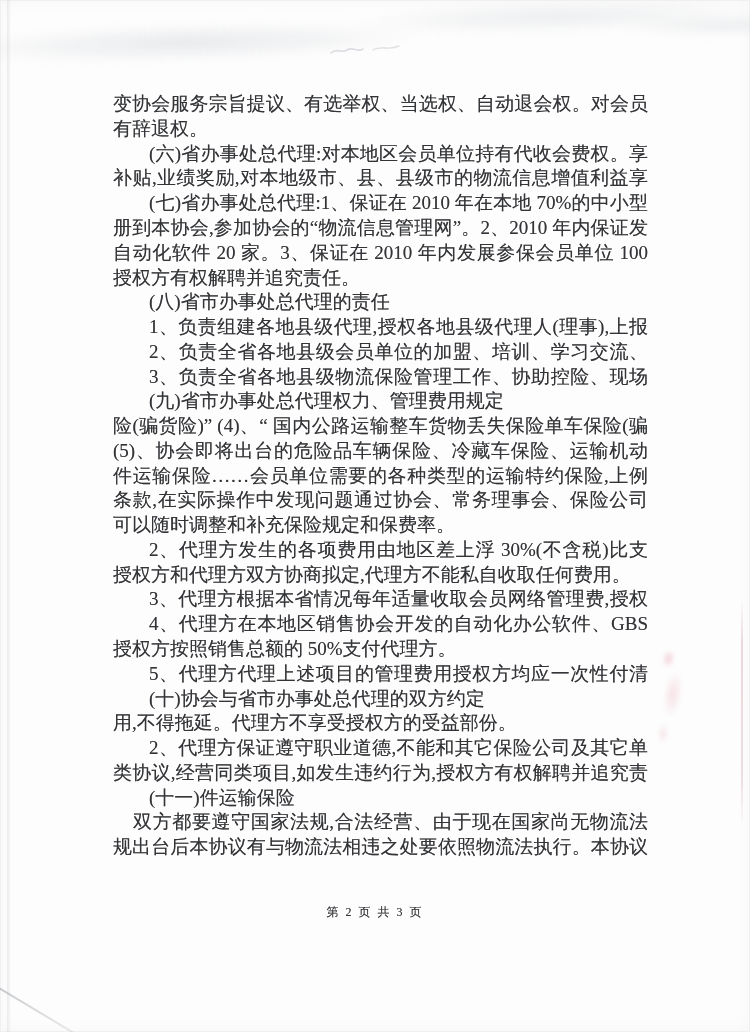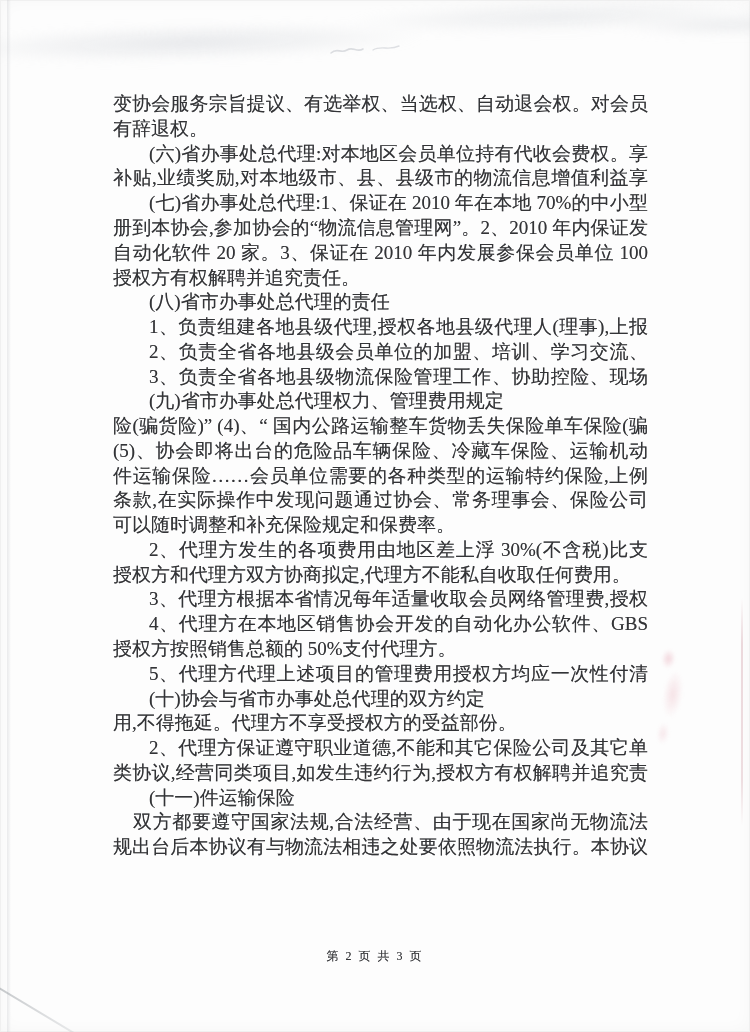--- a/index.html
+++ b/index.html
@@ -52,21 +52,21 @@
     text-shadow:0 0 0.5px rgba(60,60,64,0.55);
   }
   .line{
     text-align:justify;
     max-height:24.8px;overflow:hidden;
   }
   .line.full{text-align-last:justify;}
   .line.ind2{text-indent:36px;}
   .line.ind1{text-indent:20px;}
   .footer{
-    position:absolute;left:0;top:948px;width:750px;
+    position:absolute;left:0;top:904px;width:750px;
     text-align:center;
     font-size:12px;letter-spacing:2px;
     color:var(--ink,#3b3b3e);
     text-shadow:0 0 0.4px rgba(60,60,64,0.5);
   }
 </style>
 </head>
 <body>
 
 <div class="paper">

